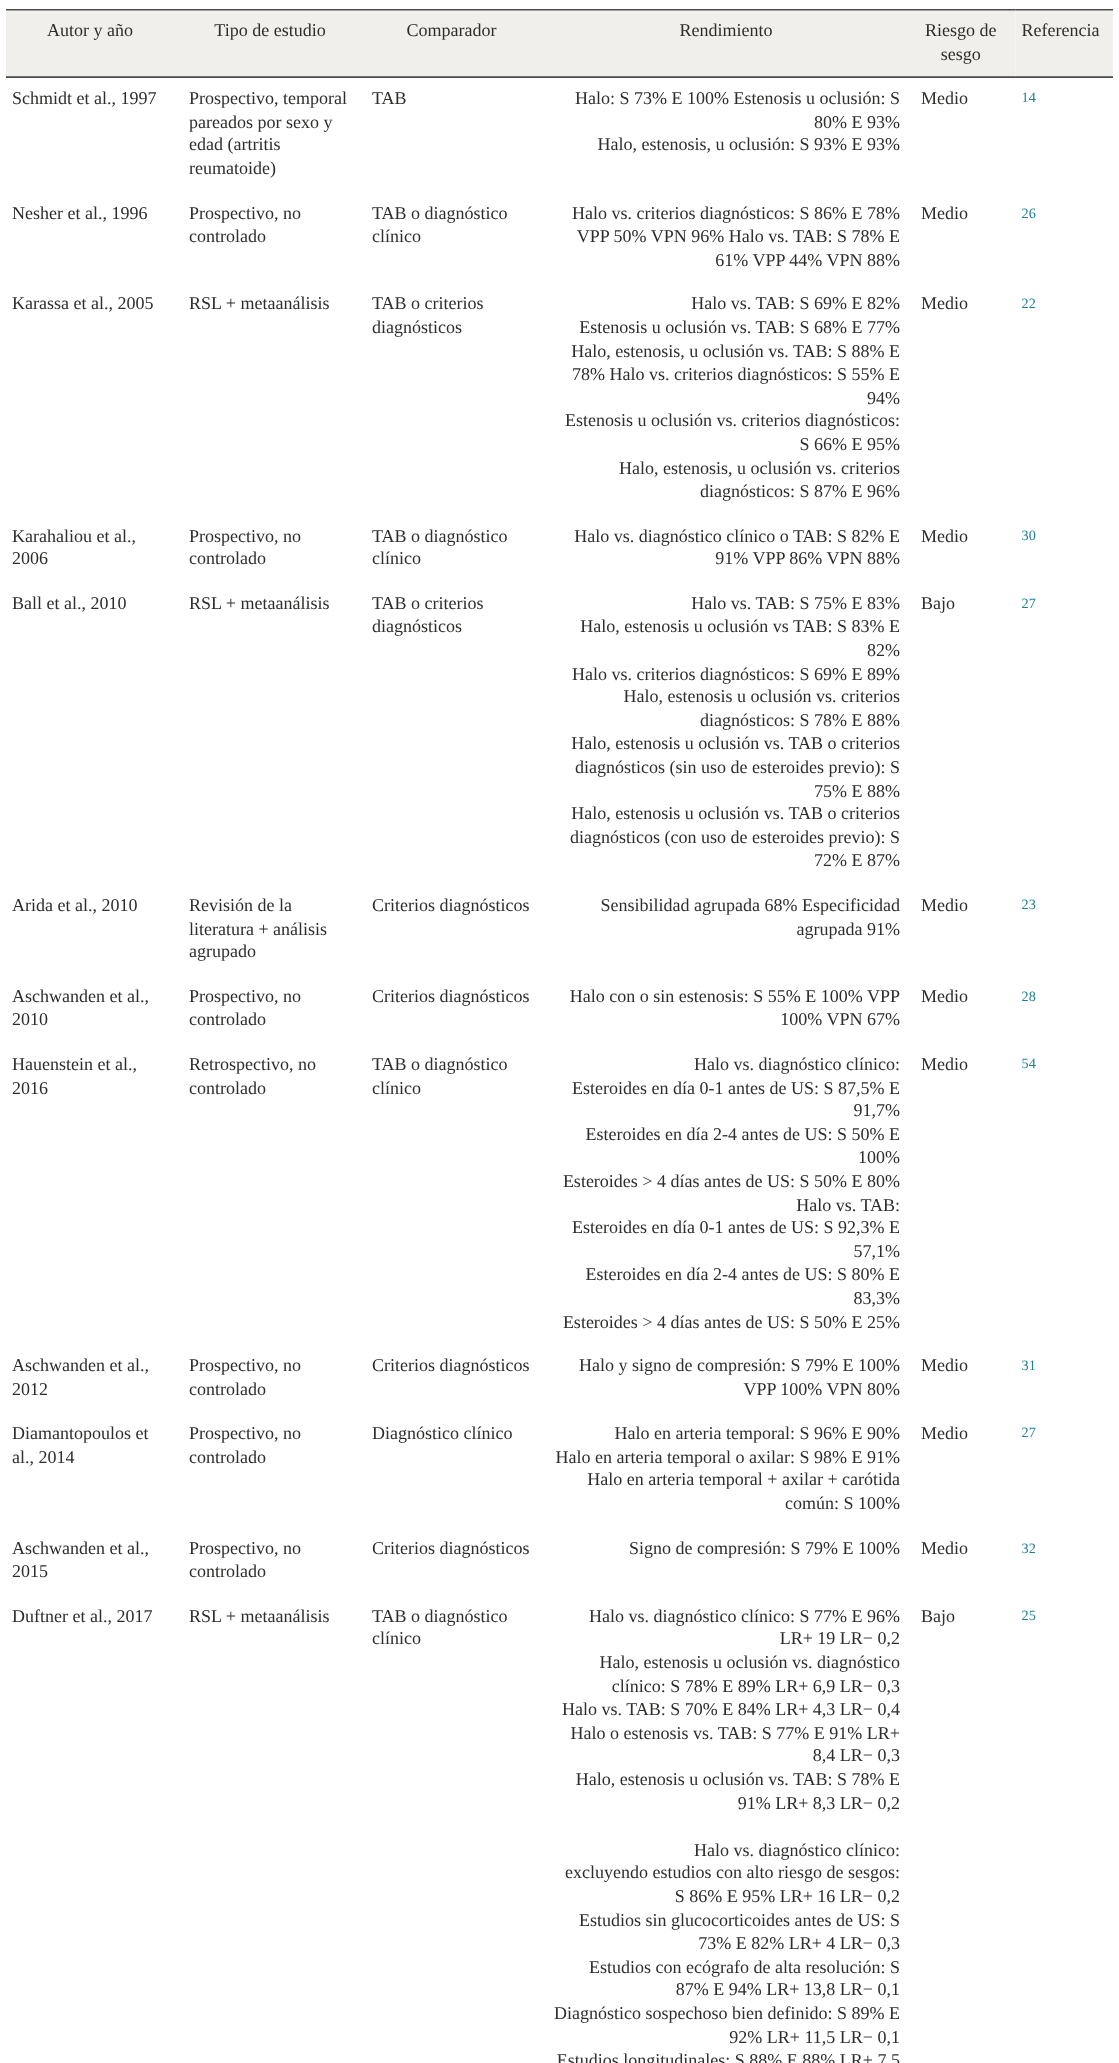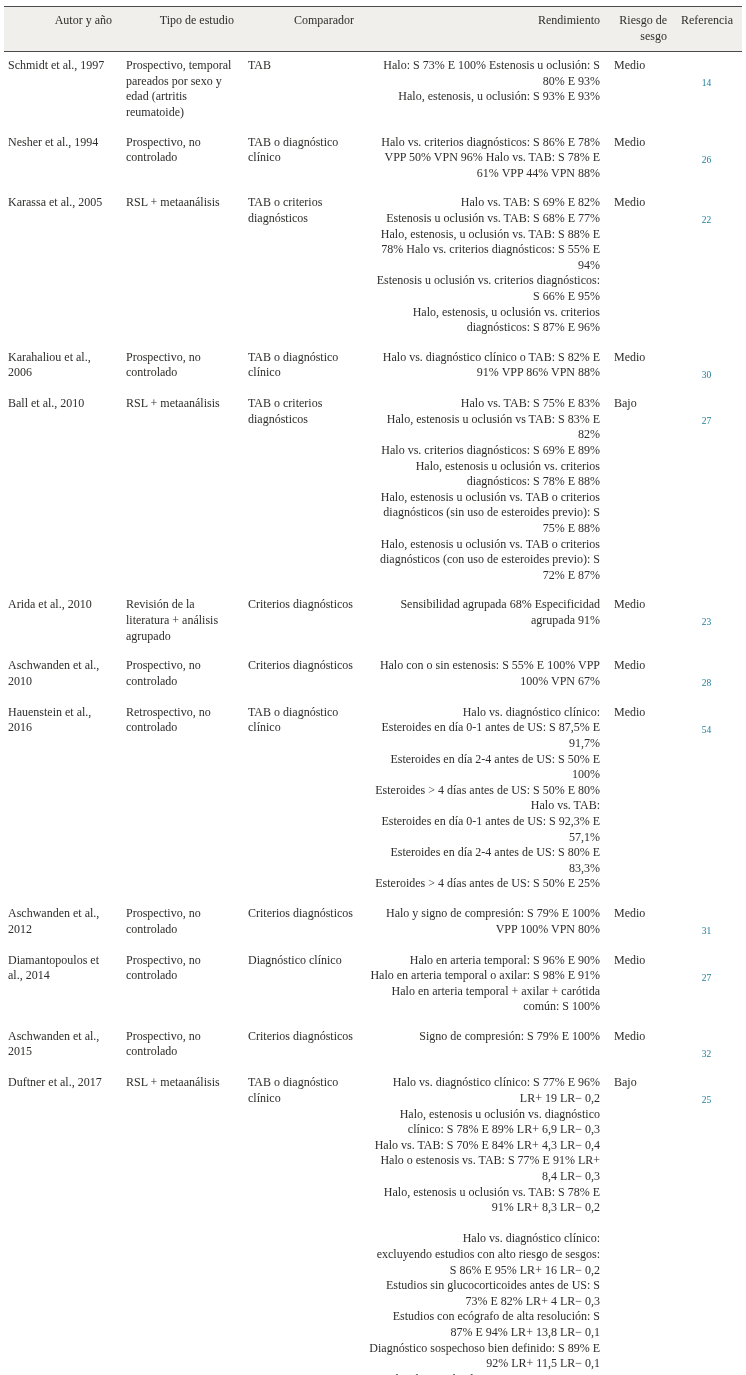--- a/index.html
+++ b/index.html
@@ -18,33 +18,33 @@
   .page{ width:746px; padding:6px 4px 0 4px; }
   table{
     width:738px;
     border-collapse:collapse;
     table-layout:fixed;
     font-size:12px;
     line-height:1.3;
   }
   thead th{
     font-weight:400;
-    text-align:right;
+    text-align:center;
     background:var(--header_bg);
     border-top:1px solid var(--rule);
     border-bottom:1px solid var(--rule);
     padding:6px 10px 7px 4px;
     vertical-align:top;
   }
   td{
     vertical-align:top;
     padding:6px 10px 8px 4px;
   }
   .c-rend{ white-space:pre-line;text-align:right; }
-  .c-ref{ padding-top:23px;text-align:center; }
+  .c-ref{ padding-top:5px; }
   .ref{
     color:var(--accent);
     font-size:9.5px;
     text-decoration:none;
     cursor:pointer;
   }
 </style>
 </head>
 <body>
 
@@ -72,21 +72,21 @@
       <tr>
         <td>Schmidt et al., 1997</td>
         <td>Prospectivo, temporal pareados por sexo y edad (artritis reumatoide)</td>
         <td>TAB</td>
         <td class="c-rend">Halo: S 73% E 100% Estenosis u oclusión: S 80% E 93%
 Halo, estenosis, u oclusión: S 93% E 93%</td>
         <td>Medio</td>
         <td class="c-ref"><a class="ref">14</a></td>
       </tr>
       <tr>
-        <td>Nesher et al., 1994</td>
+        <td>Nesher et al., 1996</td>
         <td>Prospectivo, no controlado</td>
         <td>TAB o diagnóstico clínico</td>
         <td class="c-rend">Halo vs. criterios diagnósticos: S 86% E 78% VPP 50% VPN 96% Halo vs. TAB: S 78% E 61% VPP 44% VPN 88%</td>
         <td>Medio</td>
         <td class="c-ref"><a class="ref">26</a></td>
       </tr>
       <tr>
         <td>Karassa et al., 2005</td>
         <td>RSL + metaanálisis</td>
         <td>TAB o criterios diagnósticos</td>

